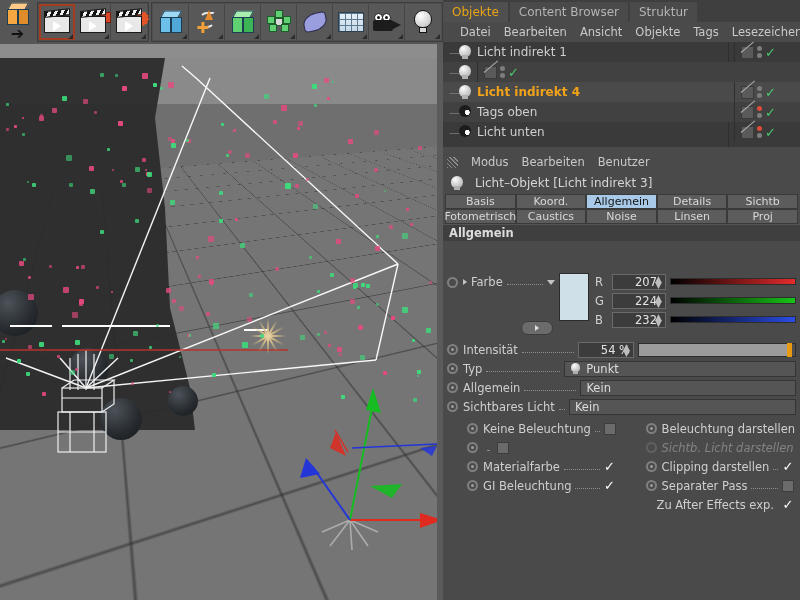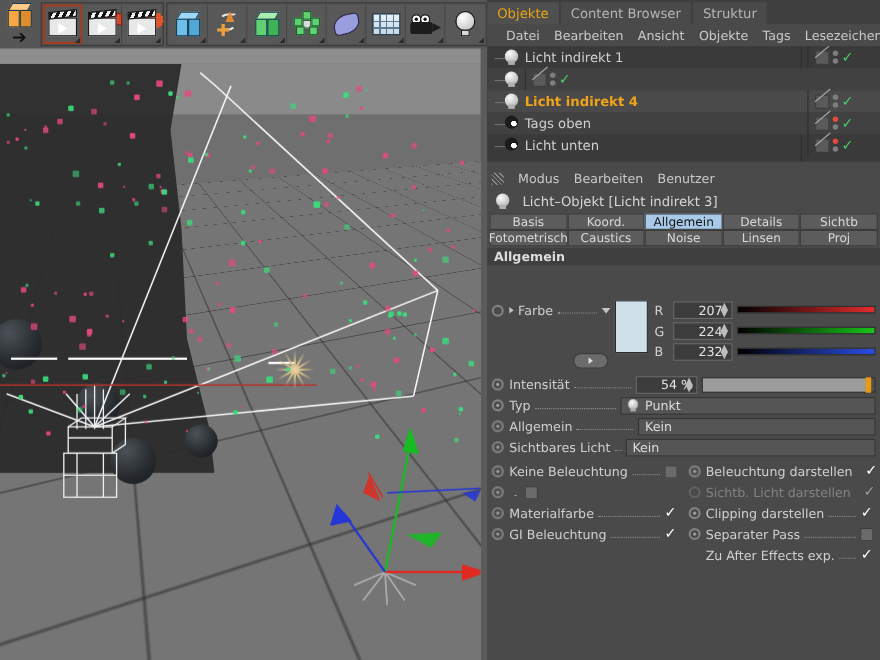--- a/index.html
+++ b/index.html
@@ -246,23 +246,23 @@
     display: flex; align-items: center; padding-left: 5px; font-size: 11.5px; color: #dcdcdc; gap: 5px; }
   .combo .mini-bulb { width: 11px; height: 12px; position: relative; }
   .combo .mini-bulb .g { position:absolute; left:1px; top:0; width:9px; height:9px;
     background: radial-gradient(circle at 35% 30%, #fbfbfb, #bdbdbd 70%); border-radius:50% 50% 45% 45%; }
   .combo .mini-bulb .b { position:absolute; left:3px; top:8px; width:5px; height:3px; background:#adadad; }
 
   .chk { width: 12px; height: 12px; background: #6b6b6b; border: 1px solid #3d3d3d; flex: none;
     display: flex; align-items: center; justify-content: center; }
   .chk.on { background: transparent; border-color: transparent; color: #ffffff;
     font-size: 13px; font-weight: bold; line-height: 12px; }
-  .dim { opacity: .42; }
+  .dim { opacity: .42; font-style: italic; }
   .twocol { display: flex; }
-  .twocol > div { width: 50%; }
+  .twocol > div { width: 50%; padding-left: 20px; }
 </style>
 </head>
 <body>
 
 <div id="app">
 
   <div id="toolbar">
     <div class="tb-single">
       <div class="cube-ico orange">
           <div class="face-t"></div>

